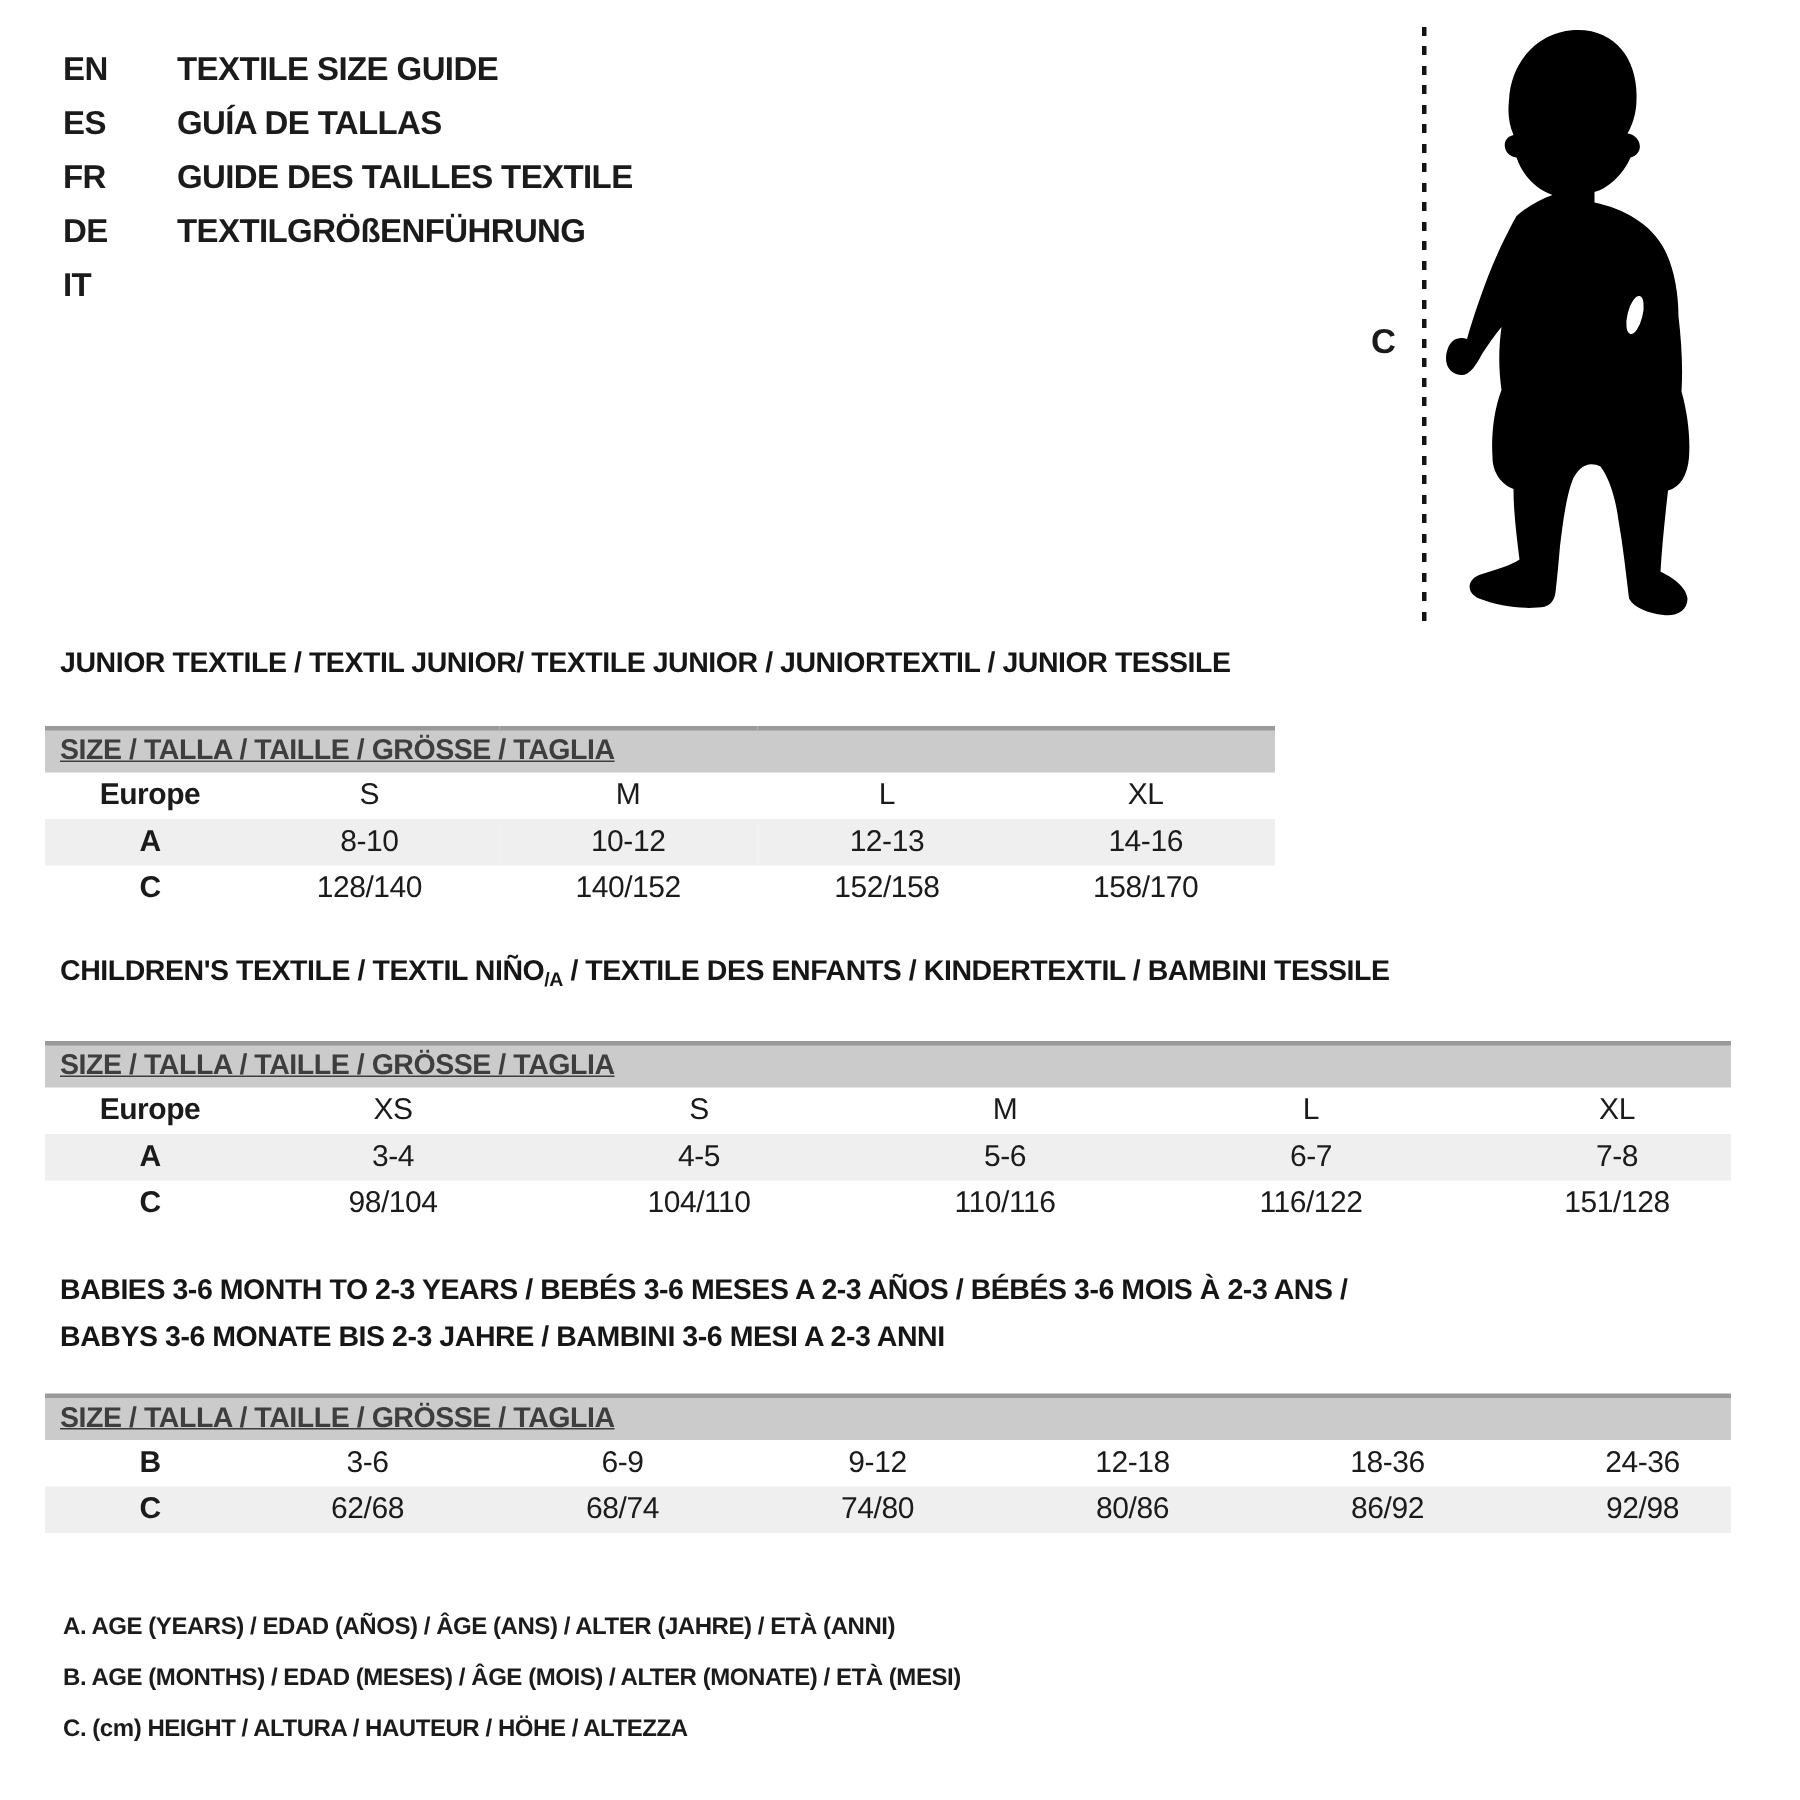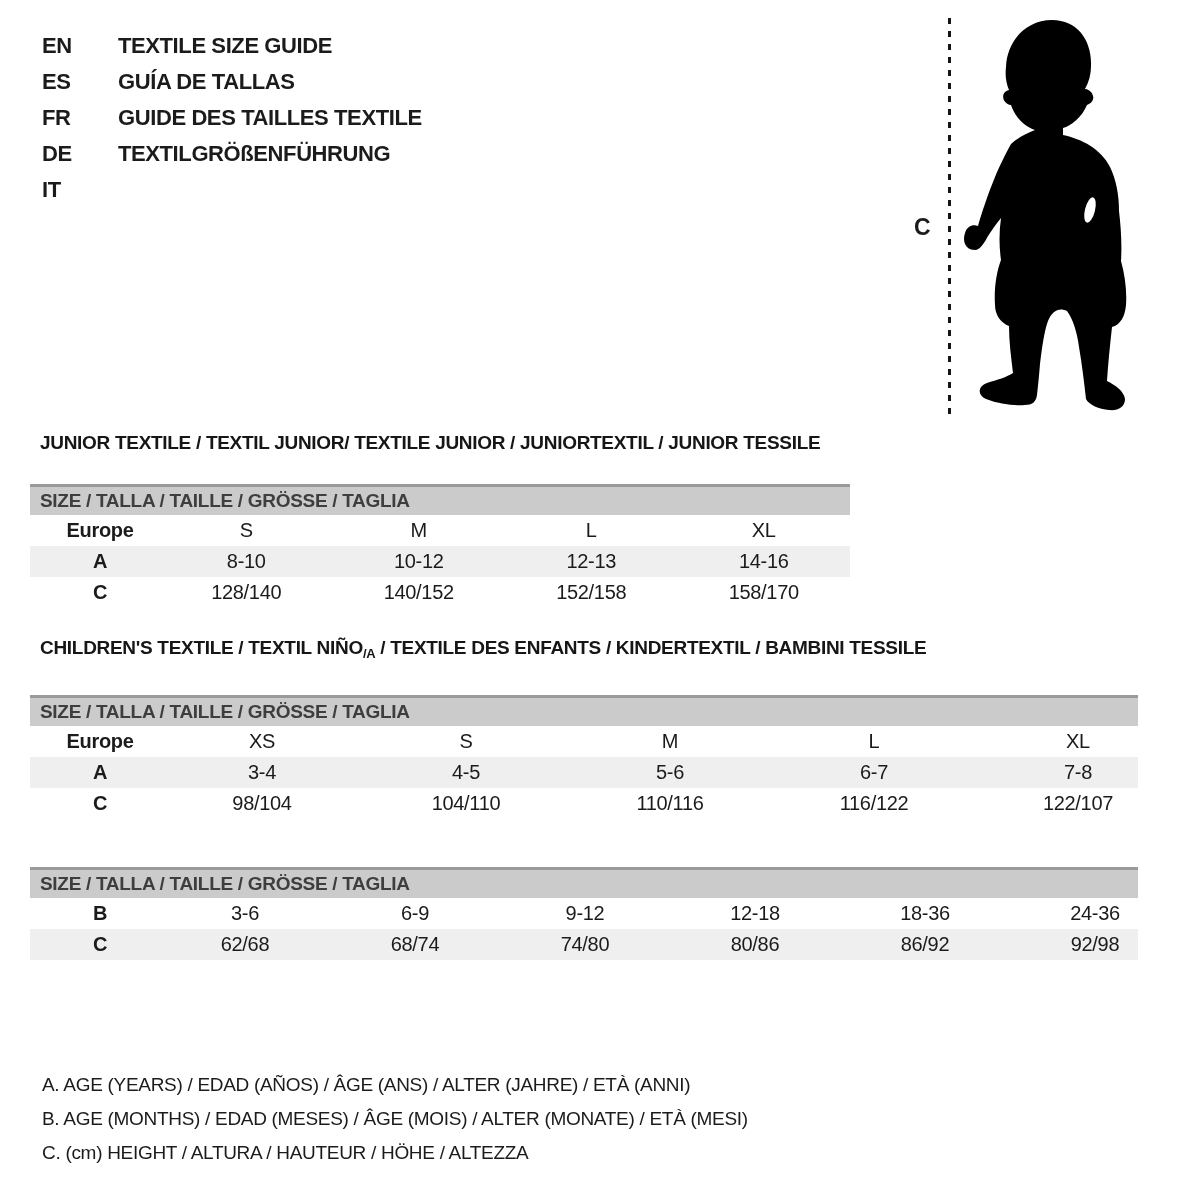--- a/index.html
+++ b/index.html
@@ -1,18 +1,18 @@
 <!DOCTYPE html>
 <html><head>
 <meta charset="utf-8">
 <style>
   html,body { margin:0; padding:0; background:#ffffff; }
   .canvas {
     position:relative; width:1138px; height:1200px; background:#ffffff;
-    font-family:"Liberation Sans", sans-serif; color:#1b1b1b; overflow:hidden;
+    font-family:"Liberation Sans", sans-serif; color:#1b1b1b; overflow:hidden;padding-left:16px;
   }
 
   
   .lang-list { position:absolute; left:42px; top:28px; }
   .lang-row { display:grid; grid-template-columns:76px auto; height:36px; align-items:center; }
   .lang-code, .lang-label { font-size:22px; font-weight:700; letter-spacing:-0.4px; white-space:nowrap; }
 
   
   .figure-line {
     position:absolute; left:948px; top:18px; width:3px; height:398px;
@@ -32,29 +32,29 @@
   }
   .sec-babies .sec-title { white-space:normal; line-height:31px; }
   .sub-inline { font-size:13px; vertical-align:-4px; }
 
   table.size-table { border-collapse:collapse; width:100%; table-layout:fixed; margin-top:30px; }
   .sec-babies table.size-table { margin-top:22px; }
   col.c-label { width:130px; }
   th.bar {
     background:#cbcbcb; border-top:3px solid #9a9a9a; text-align:left;
     padding:2px 0 3px 10px; font-size:19px; font-weight:700; letter-spacing:-0.3px;
-    color:#3e3e3e; height:23px; white-space:nowrap;
+    color:#3e3e3e; height:23px; white-space:nowrap;text-decoration:underline;
   }
   td { font-size:20px; text-align:center; height:31px; padding:0; letter-spacing:-0.3px; }
   td.rowlabel { text-align:center; padding-left:10px; font-weight:700; }
   tr.shaded { background:#efefef; }
 
   
   .legend { position:absolute; left:42px; top:1068px; }
-  .legend-line { font-size:19px; font-weight:400; letter-spacing:-0.3px; line-height:34px; white-space:nowrap; }
+  .legend-line { font-size:16px; font-weight:700; letter-spacing:-0.3px; line-height:34px; white-space:nowrap; }
 </style>
 </head>
 <body>
 
 <div class="canvas">
 
   <div class="lang-list">
     <div class="lang-row">
       <span class="lang-code">EN</span>
       <span class="lang-label">TEXTILE SIZE GUIDE</span>
@@ -175,27 +175,31 @@
           <td>5-6</td>
           <td>6-7</td>
           <td>7-8</td>
         </tr>
         <tr>
           <td class="rowlabel">C</td>
           <td>98/104</td>
           <td>104/110</td>
           <td>110/116</td>
           <td>116/122</td>
-          <td>122/107</td>
+          <td>151/128</td>
         </tr>
       </tbody>
     </table>
   </section>
 
   <section class="section sec-babies">
+    <h2 class="sec-title">
+        <span style="display:block">BABIES 3-6 MONTH TO 2-3 YEARS / BEBÉS 3-6 MESES A 2-3 AÑOS / BÉBÉS 3-6 MOIS À 2-3 ANS /</span>
+        <span style="display:block">BABYS 3-6 MONATE BIS 2-3 JAHRE / BAMBINI 3-6 MESI A 2-3 ANNI</span>
+      </h2>
     <table class="size-table">
       <colgroup>
           <col class="c-label">
           <col>
           <col>
           <col>
           <col>
           <col>
           <col>
         </colgroup>

